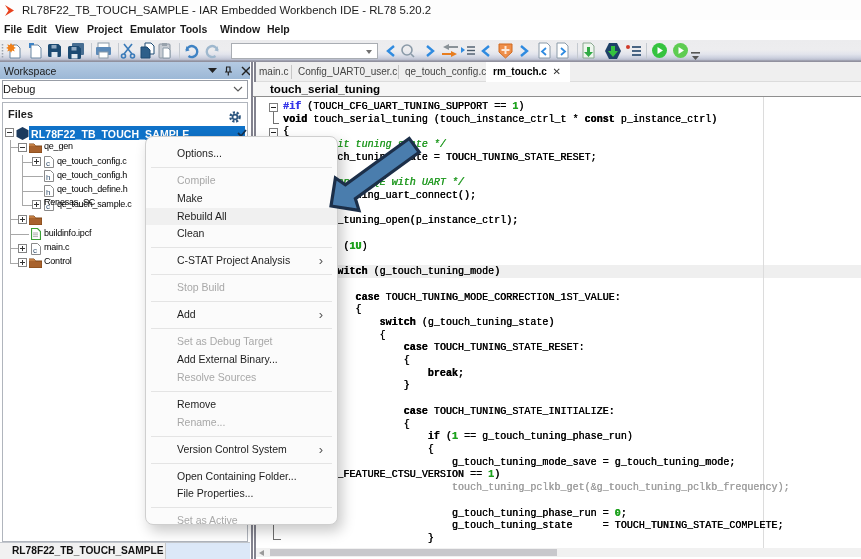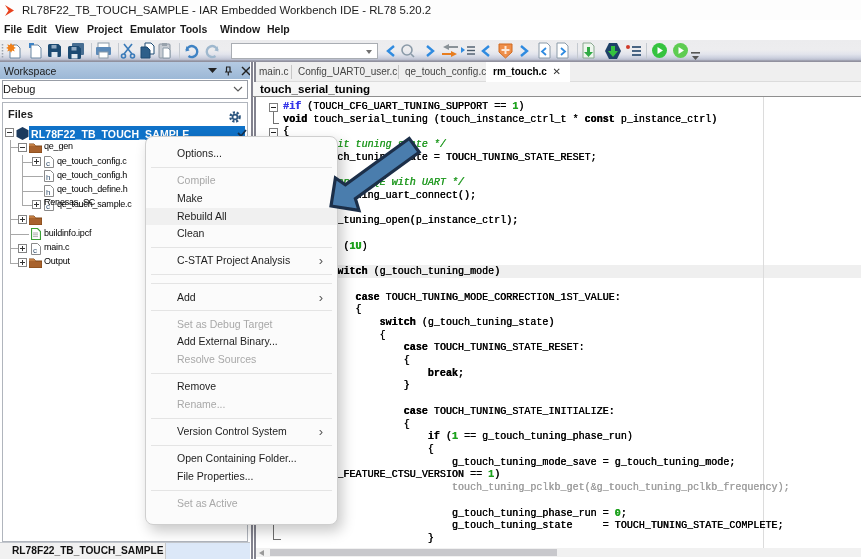--- a/index.html
+++ b/index.html
@@ -31,21 +31,21 @@
 
 #wsbottab{left:0;top:542px;width:250px;height:17px;background:#dce8f8;border-top:1px solid #c3c7cd}
 #wsbottab .tab1{position:absolute;left:0;top:0;width:166px;height:17px;background:#f1f1f1;border-right:1px solid #c9c9c9;font-size:10.2px;font-weight:bold;color:#111;line-height:16px;padding-left:12px}
 
 #edsplit1{left:251px;top:62px;width:1.5px;height:497px;background:#83838f}
 #edsplit2{left:254px;top:62px;width:1.5px;height:497px;background:#83838f}
 #tabbar{left:256px;top:62px;width:605px;height:20px;background:#efefef;border-bottom:1px solid #dcdcdc}
 .tab{position:absolute;top:0;height:20px;font-size:10px;color:#444;line-height:20px}
 .tabsep{position:absolute;top:3px;width:1px;height:14px;background:#c6c6c6}
 #activetab{position:absolute;left:230px;top:0;width:84px;height:21px;background:#fff;font-size:10px;font-weight:bold;color:#000;line-height:20px;padding-left:7px}
-#funchead{left:253px;top:82px;width:608px;height:15px;background:#f6f6f6;border-bottom:1px solid #8f8f8f;font-size:11.6px;font-weight:bold;color:#000;line-height:14px;padding-left:7px}
+#funchead{left:253px;top:82px;width:608px;height:15px;background:#f6f6f6;border-bottom:1px solid #8f8f8f;font-size:11.6px;font-weight:bold;color:#000;line-height:14px;padding-left:17px}
 #codearea{left:256px;top:97px;width:605px;height:451px;background:#fff}
 #curline{left:255px;top:265.1px;width:606px;height:12.7px;background:#efefef}
 #vguide{left:763px;top:97px;width:1px;height:451px;background:#dcdcdc}
 #code{text-shadow:0.35px 0 0 currentColor;left:283px;top:101px;font-family:"Liberation Mono",monospace;font-size:10.05px;line-height:12.7px;color:#000;white-space:pre}
 .k{font-weight:bold}
 .p{color:#3535e8;font-weight:bold}
 .c{color:#259b25;font-style:italic}
 .n{color:#1da11d;font-weight:bold}
 .g{color:#a0a0a0}
 
@@ -317,21 +317,21 @@
 <svg class="abs" style="left:31px;top:243px" width="10" height="12">
     <path d="M.5,.5 h6 l3,3 v8 h-9 z" fill="#fff" stroke="#8a8a8a"></path>
     <text x="2" y="9.5" font-size="8" font-family="Liberation Sans" fill="#33506e">c</text>
   </svg>
 <div class="trow" style="left:44px;top:242px">main.c</div>
 <div class="ebox plus abs" style="left:18px;top:258px"></div>
 <svg class="abs" style="left:29px;top:257px" width="13" height="11">
     <path d="M0,2 h5 l1.5,2 h6.5 v7 h-13 z" fill="#a8622d" stroke="#7d4417" stroke-width="1"></path>
     <path d="M0,2 h5 l1.5,2 h-6.5 z" fill="#c07c42"></path>
   </svg>
-<div class="trow" style="left:44px;top:256px">Output</div>
+<div class="trow" style="left:44px;top:256px">Control</div>
 <div class="abs" id="wsbottab">
     <div class="tab1">RL78F22_TB_TOUCH_SAMPLE</div>
   </div>
 
 <div class="abs" id="edsplit1"></div>
 <div class="abs" id="edsplit2"></div>
 <div class="abs" id="tabbar">
 <span class="tab" style="left:3px">main.c</span>
 <span class="tabsep" style="left:35px"></span>
 <span class="tab" style="left:42px">Config_UART0_user.c</span>
@@ -393,20 +393,21 @@
 <div class="abs" id="ctxmenu">
 <div class="ci">Options...</div>
 <div class="csep"></div>
 <div class="ci d">Compile</div>
 <div class="ci">Make</div>
 <div class="ci hl">Rebuild All</div>
 <div class="ci">Clean</div>
 <div class="csep"></div>
 <div class="ci sub">C-STAT Project Analysis</div>
 <div class="csep"></div>
+<div class="ci d">Stop Build</div>
 <div class="csep"></div>
 <div class="ci sub">Add</div>
 <div class="csep"></div>
 <div class="ci d">Set as Debug Target</div>
 <div class="ci">Add External Binary...</div>
 <div class="ci d">Resolve Sources</div>
 <div class="csep"></div>
 <div class="ci">Remove</div>
 <div class="ci d">Rename...</div>
 <div class="csep"></div>

